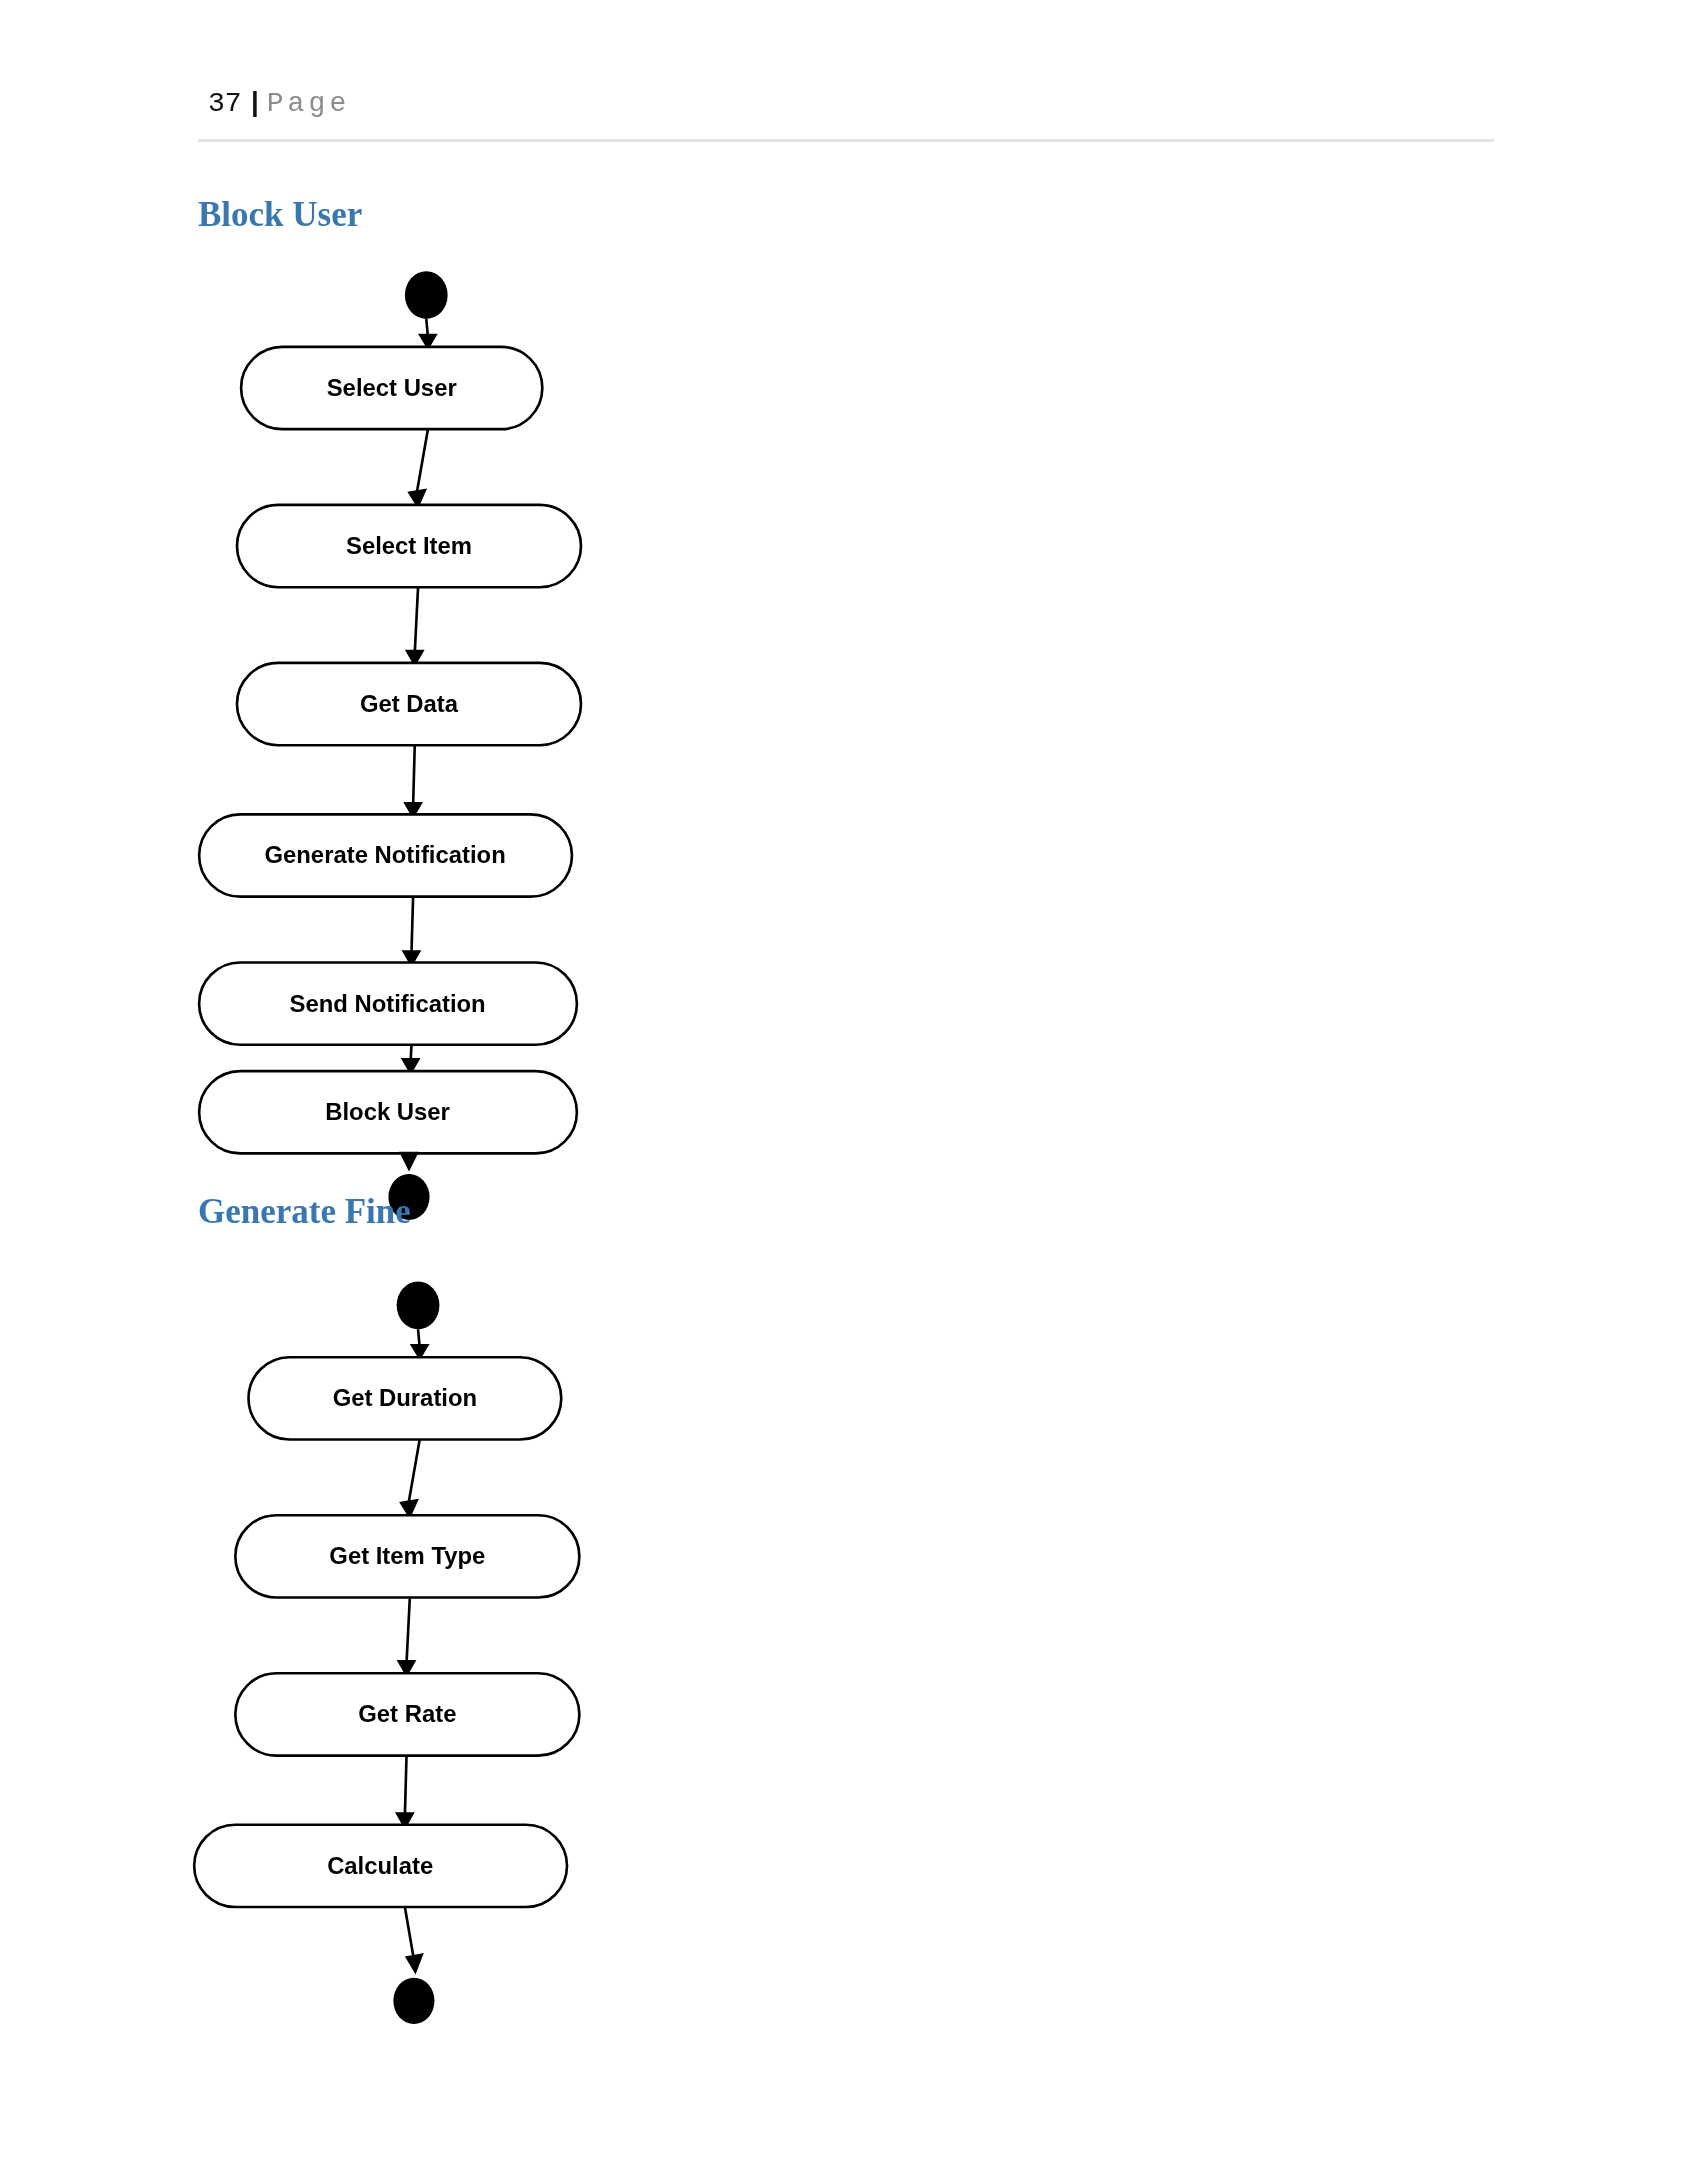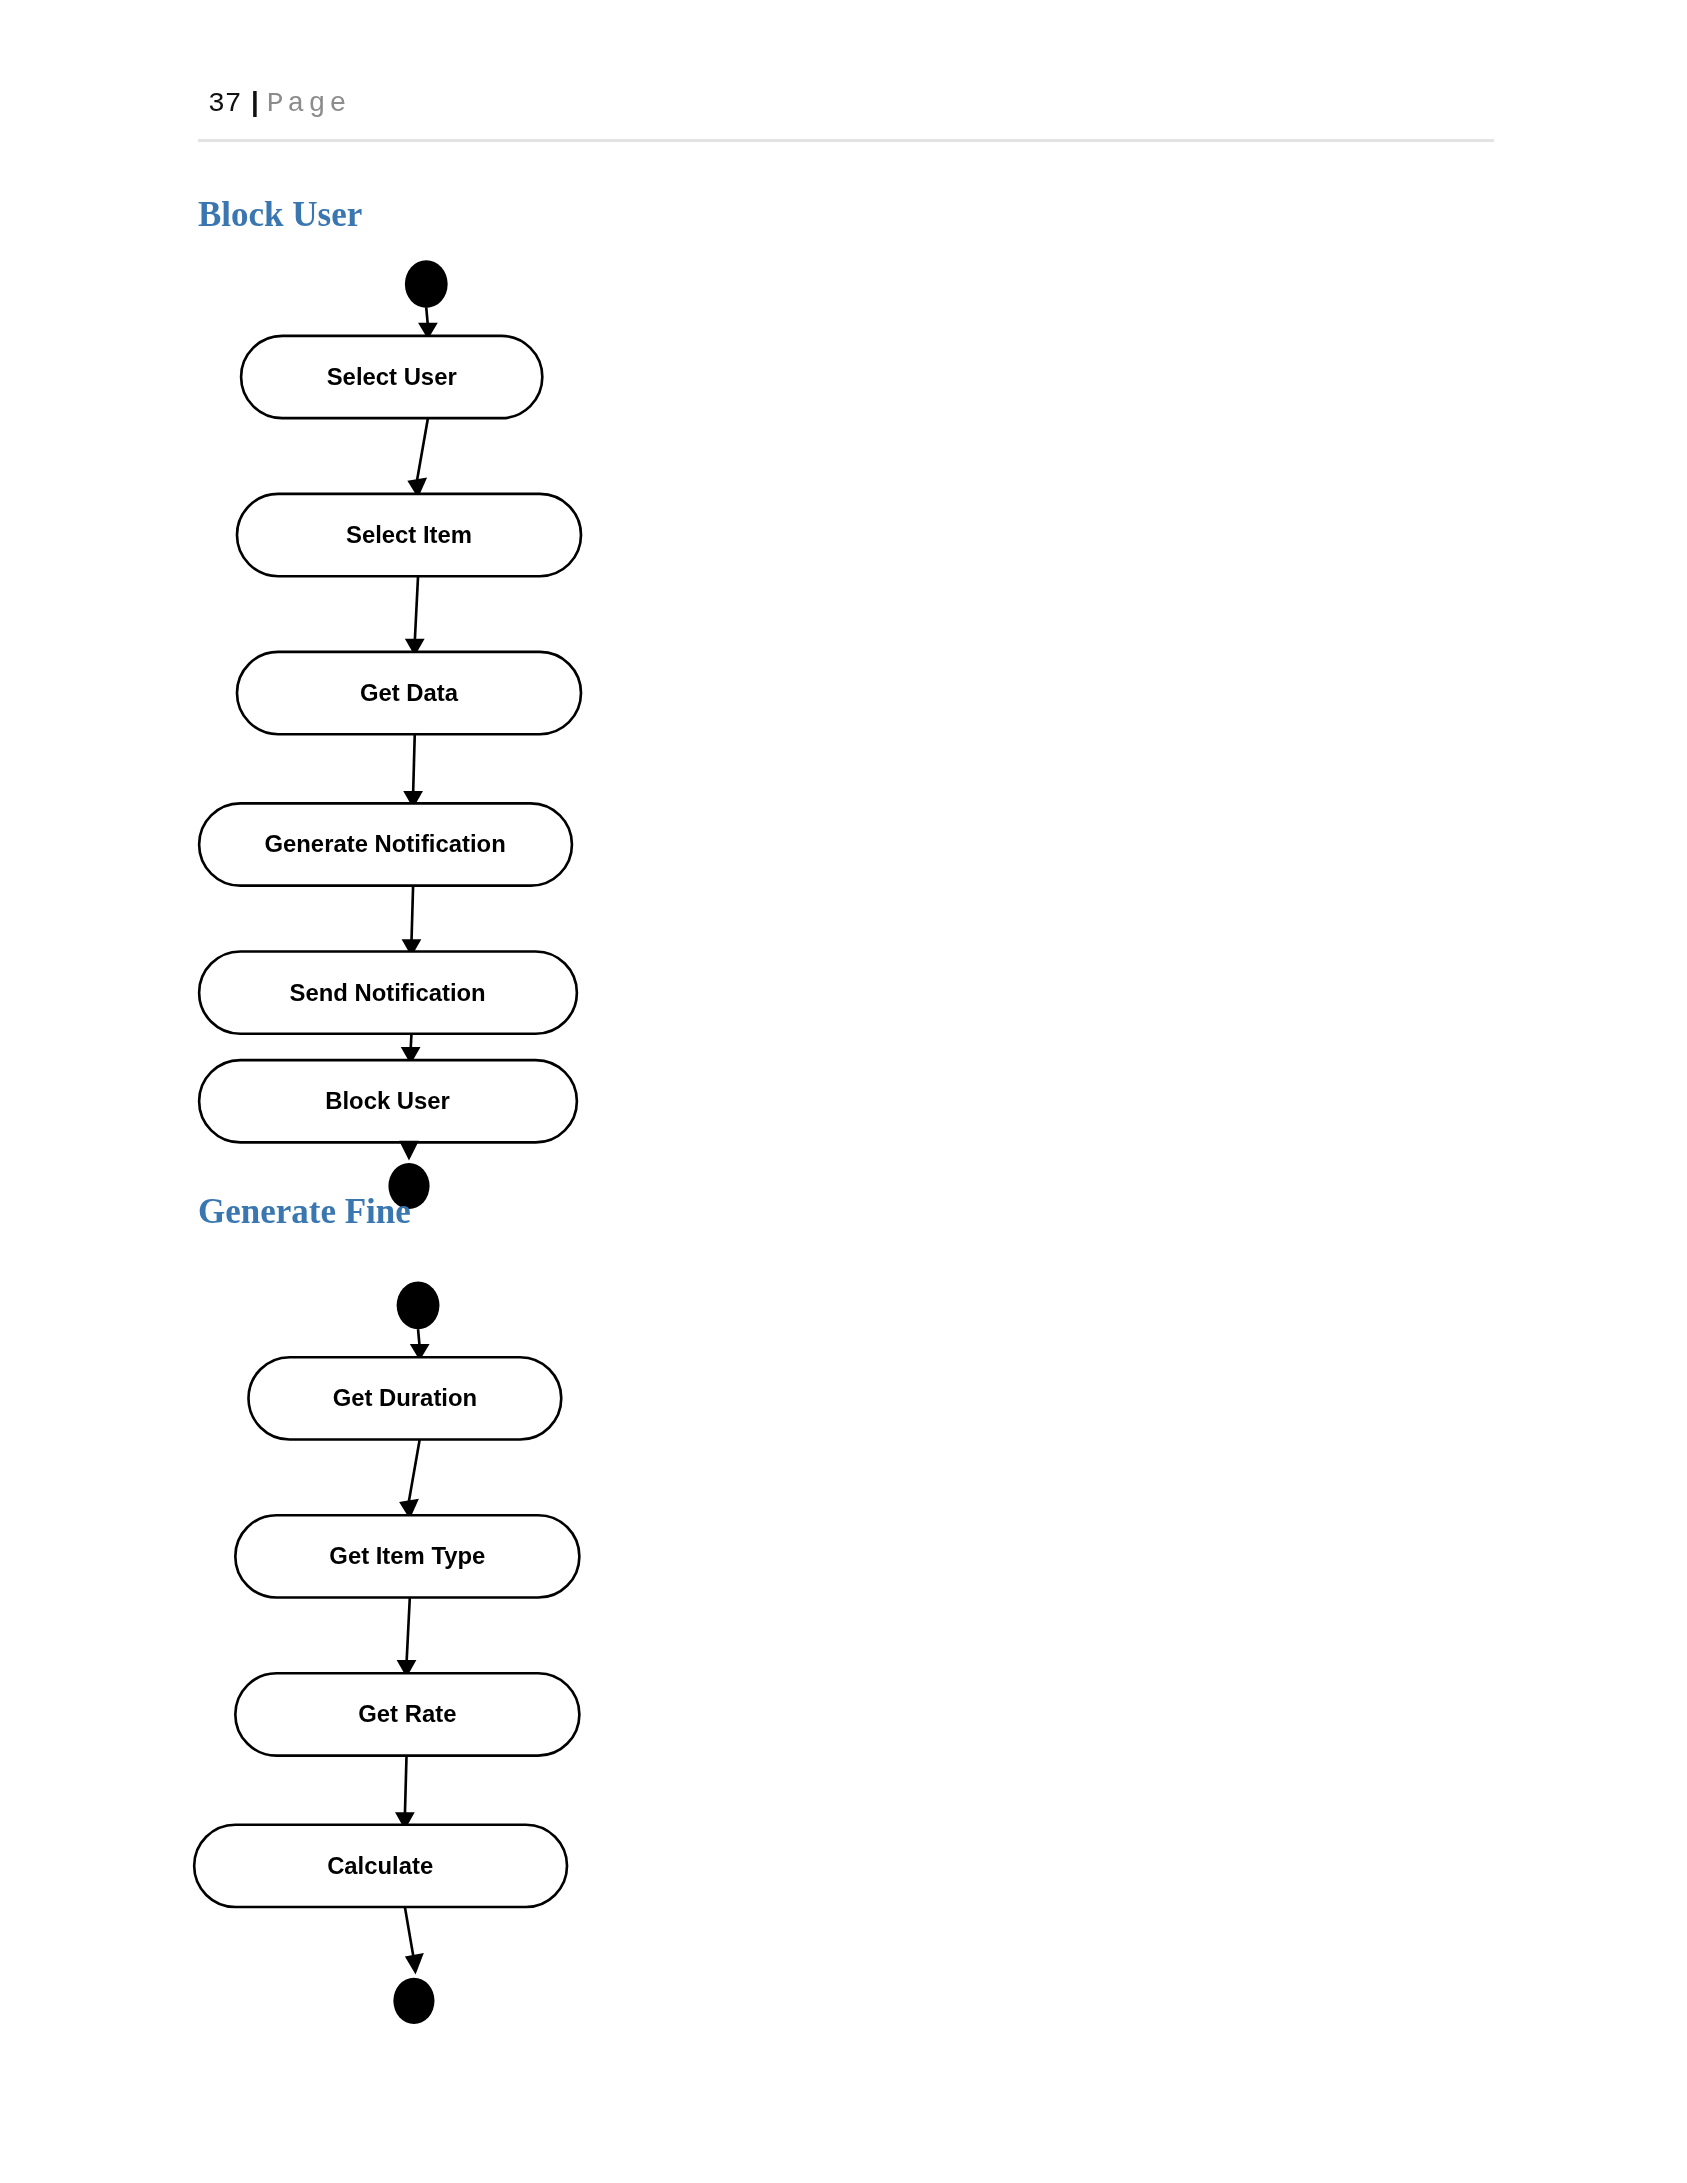--- a/index.html
+++ b/index.html
@@ -68,21 +68,21 @@
     color: #3A77B0;
     white-space: nowrap;
   }
   #heading-block-user { left: 198px; top: 196px; }
   #heading-calculate-fine { left: 198px; top: 1193px; }
 
   
   .diagram {
     position: absolute;
   }
-  #diagram-block-user { left: 181px; top: 247px; width: 428px; height: 461px; }
+  #diagram-block-user { left: 181px; top: 258px; width: 428px; height: 461px; }
   #diagram-calculate-fine { left: 181px; top: 1268px; width: 428px; height: 363px; text-align: center; }
 
   .diagram svg { display: block; overflow: visible; }
 
   .node-shape {
     fill: #ffffff;
     stroke: #000000;
     stroke-width: 3.2;
   }
   .node-label {

